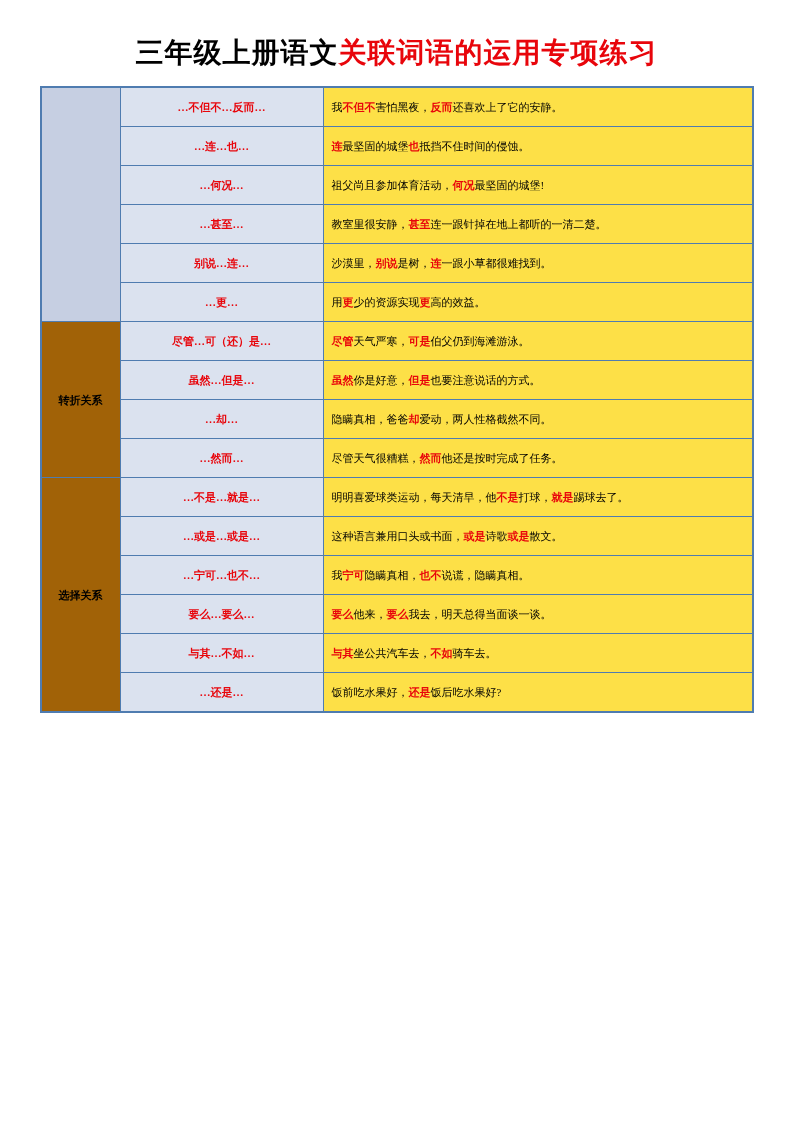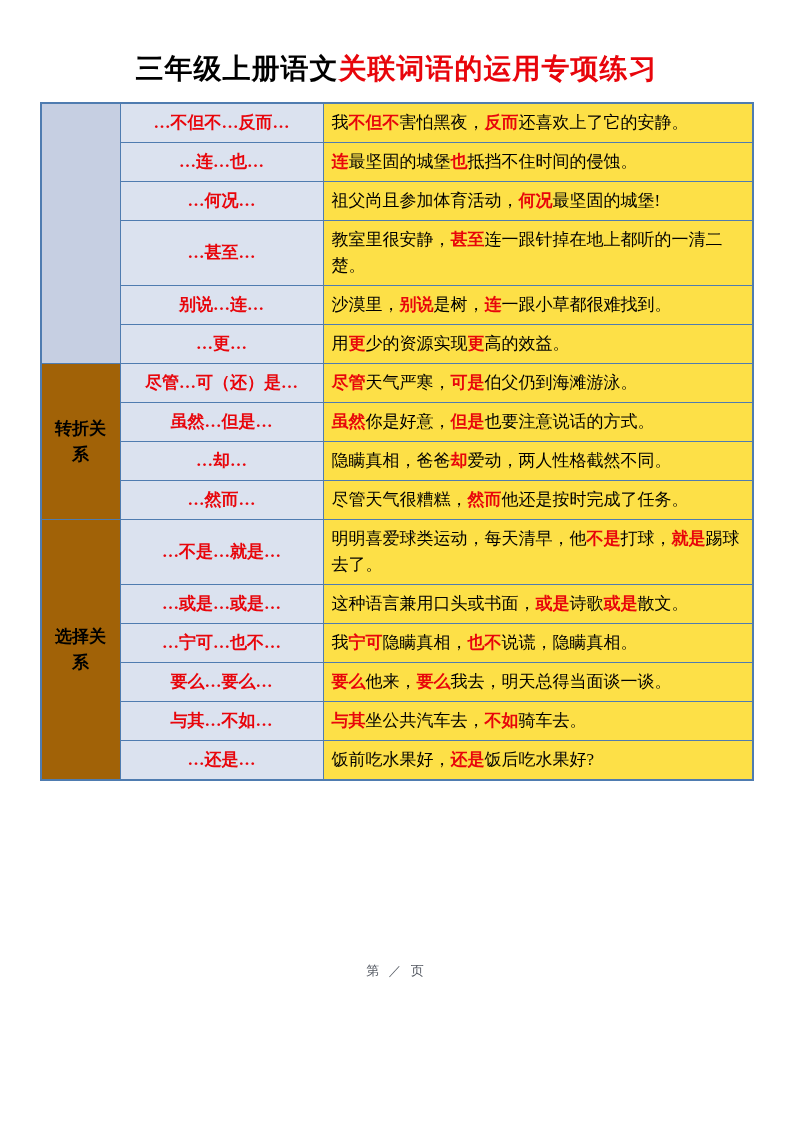--- a/index.html
+++ b/index.html
@@ -13,21 +13,20 @@
     font-family: "Liberation Serif", "DejaVu Serif", serif;
     color: #000000;
     position: relative;
   }
   .page {
     width: 793px;
     height: 992px;
     box-sizing: border-box;
     padding: 34px 36px 0 36px;
     position: relative;
-    margin-top: 16px;
   }
   .title {
     text-align: center;
     font-size: 28px;
     font-weight: bold;
     letter-spacing: 1px;
     line-height: 38px;
     margin-bottom: 14px;
     white-space: nowrap;
   }
@@ -38,21 +37,21 @@
     border-collapse: collapse;
     width: 714px;
     margin: 0 auto;
     table-layout: fixed;
     border: 2px solid #4f7cb0;
   }
   table.grid td {
     border: 1px solid #4f7cb0;
     vertical-align: middle;
     padding: 6px 8px;
-    font-size: 17px;
+    font-size: 11px;
     line-height: 26px;
   }
   td.cat {
     width: 62px;
     text-align: center;
     font-weight: bold;
     font-size: 17px;
     line-height: 24px;
     background: #a16207;
     color: #000;
@@ -163,14 +162,13 @@
           <td class="kw">与其…不如…</td>
           <td class="ex"><span class="r">与其</span><span>坐公共汽车去，</span><span class="r">不如</span><span>骑车去。</span></td>
         </tr>
         <tr>
           <td class="kw">…还是…</td>
           <td class="ex"><span>饭前吃水果好，</span><span class="r">还是</span><span>饭后吃水果好?</span></td>
         </tr>
       </tbody>
   </table>
 
-  <div class="footer">第 ／ 页</div>
 </div>
 
 </body></html>

